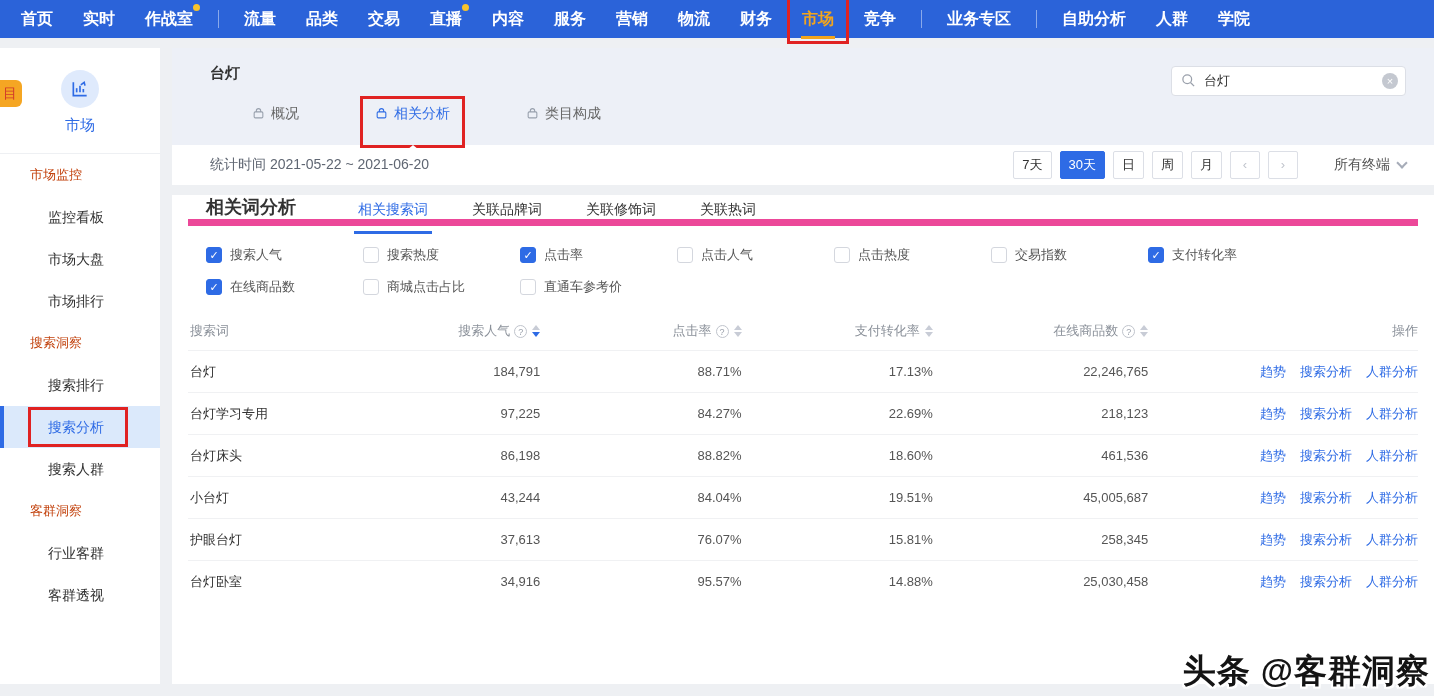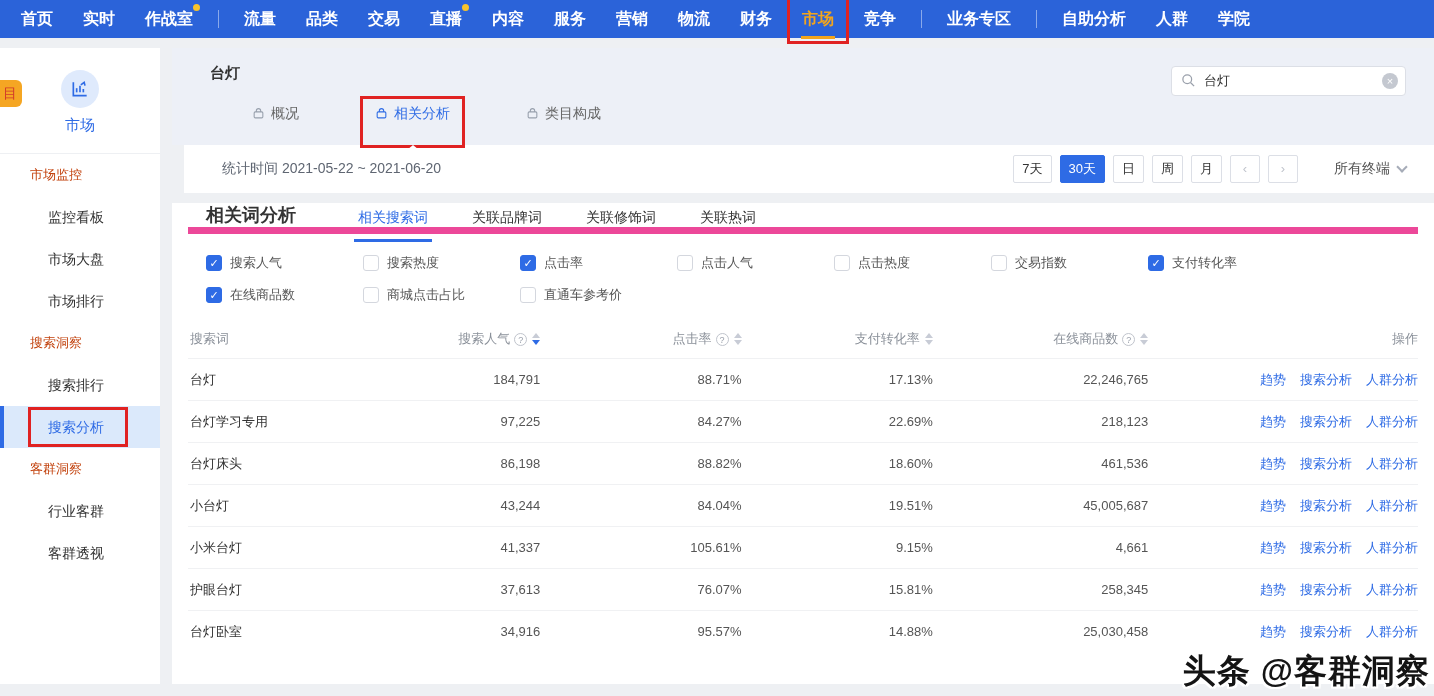--- a/index.html
+++ b/index.html
@@ -36,21 +36,21 @@
   .htab .tab-icon { color:#98a0ad; display:inline-flex; margin-top:2px; }
   .htab.active { color:#2e6be5; }
   .htab.active .tab-icon { color:#2e6be5; }
   .htab.annotated { outline:3px solid #e02222; }
   .htab.active::before { content:""; position:absolute; left:50%; transform:translateX(-50%); bottom:-14px; border-left:17px solid transparent; border-right:17px solid transparent; border-bottom:14px solid #fff; }
   .searchbox { position:absolute; top:18px; right:28px; width:235px; height:30px; }
   .searchbox input { width:100%; height:100%; border:1px solid #dcdfe6; border-radius:4px; padding:0 30px 0 32px; font-size:13px; color:#333; outline:none; background:#fff; }
   .searchbox .mag { position:absolute; left:10px; top:7px; color:#9aa0ab; }
   .searchbox .clear { position:absolute; right:8px; top:7px; width:16px; height:16px; border-radius:50%; background:#c4c8d0; color:#fff; font-size:11px; line-height:16px; text-align:center; cursor:pointer; }
 
-  .toolbar { background:#fff; height:48px; display:flex; align-items:center; justify-content:space-between; padding:0 28px 0 38px;margin-left:12px; }
+  .toolbar { background:#fff; height:40px; display:flex; align-items:center; justify-content:space-between; padding:0 28px 0 38px; }
   .stat-time { color:#5f6672; font-size:14px; }
   .toolbar-right { display:flex; align-items:center; }
   .range-btn { display:inline-block; min-width:30px; height:28px; line-height:26px; border:1px solid #dcdfe6; background:#fff; color:#333; font-size:13px; text-align:center; padding:0 8px; margin-left:8px; cursor:pointer; border-radius:2px; }
   .range-btn.active { background:#2e6be5; border-color:#2e6be5; color:#fff; }
   .range-btn.disabled { color:#c0c4cc; cursor:default; }
   .terminal { margin-left:36px; color:#555; font-size:14px; cursor:pointer; display:inline-flex; align-items:center; }
   .chev { width:8px; height:8px; border-right:2px solid #a6acb8; border-bottom:2px solid #a6acb8; transform:rotate(45deg); display:inline-block; margin-left:8px; margin-bottom:4px; }
 
   .gap { height:10px; background:#eef0f3; }
 
@@ -132,20 +132,21 @@
         <span class="app-label">市场</span>
       </div>
       <div>
           <div class="side-header">市场监控</div>
           <div class="side-item">监控看板</div>
           <div class="side-item">市场大盘</div>
           <div class="side-item">市场排行</div>
           <div class="side-header">搜索洞察</div>
           <div class="side-item">搜索排行</div>
           <div class="side-item active annotated">搜索分析</div>
+          <div class="side-item">搜索人群</div>
           <div class="side-header">客群洞察</div>
           <div class="side-item">行业客群</div>
           <div class="side-item">客群透视</div>
         </div>
     </div>
 
     <div class="main">
 
       <div class="header-band">
         <div class="kw-title">台灯</div>
@@ -327,28 +328,20 @@
               </tr>
               <tr class="trow">
                 <td class="td-kw">小台灯</td>
                 <td class="num">43,244</td>
                 <td class="num">84.04%</td>
                 <td class="num">19.51%</td>
                 <td class="num">45,005,687</td>
                 <td class="ops"><a class="op-link">趋势</a><a class="op-link">搜索分析</a><a class="op-link">人群分析</a></td>
               </tr>
               <tr class="trow">
-                <td class="td-kw">小米台灯</td>
-                <td class="num">41,337</td>
-                <td class="num">105.61%</td>
-                <td class="num">9.15%</td>
-                <td class="num">4,661</td>
-                <td class="ops"><a class="op-link">趋势</a><a class="op-link">搜索分析</a><a class="op-link">人群分析</a></td>
-              </tr>
-              <tr class="trow">
                 <td class="td-kw">护眼台灯</td>
                 <td class="num">37,613</td>
                 <td class="num">76.07%</td>
                 <td class="num">15.81%</td>
                 <td class="num">258,345</td>
                 <td class="ops"><a class="op-link">趋势</a><a class="op-link">搜索分析</a><a class="op-link">人群分析</a></td>
               </tr>
               <tr class="trow">
                 <td class="td-kw">台灯卧室</td>
                 <td class="num">34,916</td>

